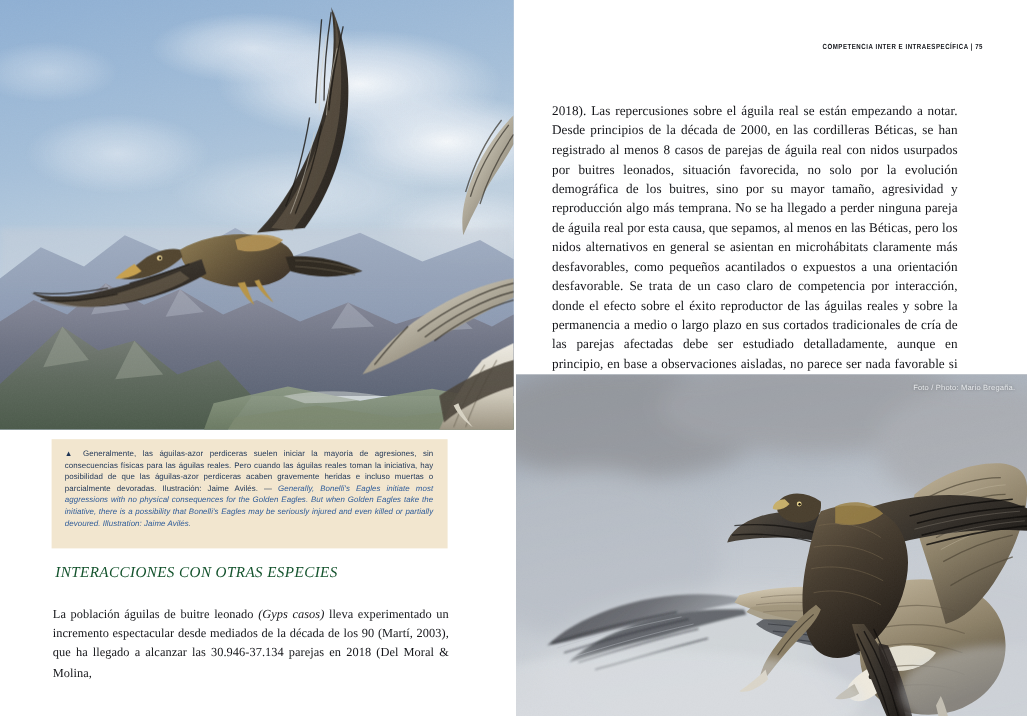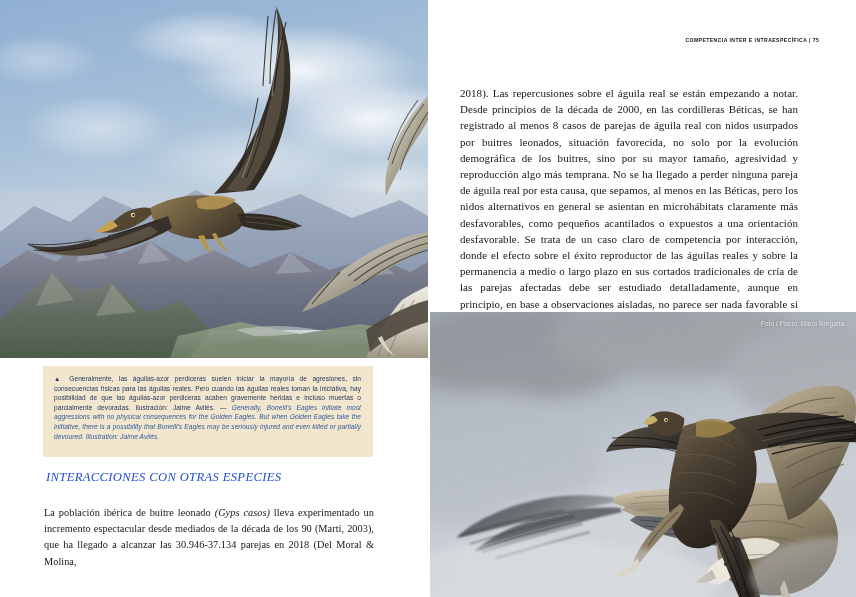--- a/index.html
+++ b/index.html
@@ -56,21 +56,21 @@
   
   .section-heading {
     position: absolute;
     left: 46px;
     top: 470px;
     width: 330px;
     font-family: "Liberation Serif", serif;
     font-style: italic;
     font-size: 12.6px;
     letter-spacing: 0.35px;
-    color: #1d4ed8;
+    color: #14532d;
     white-space: nowrap;
   }
 
   
   .left-body {
     position: absolute;
     left: 44px;
     top: 505px;
     width: 330px;
     font-family: "Liberation Serif", serif;
@@ -331,21 +331,21 @@
   </svg>
 </div>
 
 <div class="caption-box">
   <p class="caption-text"><span class="tri">▲</span> <span>Generalmente, las águilas-azor perdiceras suelen iniciar la mayoría de agresiones, sin consecuencias físicas para las águilas reales. Pero cuando las águilas reales toman la iniciativa, hay posibilidad de que las águilas-azor perdiceras acaben gravemente heridas e incluso muertas o parcialmente devoradas. Ilustración: Jaime Avilés.</span><span> — </span><span class="en">Generally, Bonelli's Eagles initiate most aggressions with no physical consequences for the Golden Eagles. But when Golden Eagles take the initiative, there is a possibility that Bonelli's Eagles may be seriously injured and even killed or partially devoured. Illustration: Jaime Avilés.</span></p>
 </div>
 
 <div class="section-heading">INTERACCIONES CON OTRAS ESPECIES</div>
 
 <div class="left-body">
-  <p><span>La población ibérica de buitre leonado </span><span class="sci">(Gyps casos)</span><span> lleva experimentado un incremento espectacular desde mediados de la década de los 90 (Martí, 2003), que ha llegado a alcanzar las 30.946-37.134 parejas en 2018 (Del Moral &amp; Molina,</span></p>
+  <p><span>La población águilas de buitre leonado </span><span class="sci">(Gyps casos)</span><span> lleva experimentado un incremento espectacular desde mediados de la década de los 90 (Martí, 2003), que ha llegado a alcanzar las 30.946-37.134 parejas en 2018 (Del Moral &amp; Molina,</span></p>
 </div>
 
 <div class="page-header">COMPETENCIA INTER E INTRAESPECÍFICA | 75</div>
 
 <div class="right-body">
   <p>2018). Las repercusiones sobre el águila real se están empezando a notar. Desde principios de la década de 2000, en las cordilleras Béticas, se han registrado al menos 8 casos de parejas de águila real con nidos usurpados por buitres leonados, situación favorecida, no solo por la evolución demográfica de los buitres, sino por su mayor tamaño, agresividad y reproducción algo más temprana. No se ha llegado a perder ninguna pareja de águila real por esta causa, que sepamos, al menos en las Béticas, pero los nidos alternativos en general se asientan en microhábitats claramente más desfavorables, como pequeños acantilados o expuestos a una orientación desfavorable. Se trata de un caso claro de competencia por interacción, donde el efecto sobre el éxito reproductor de las águilas reales y sobre la permanencia a medio o largo plazo en sus cortados tradicionales de cría de las parejas afectadas debe ser estudiado detalladamente, aunque en principio, en base a observaciones aisladas, no parece ser nada favorable si las poblaciones de buitre leonado siguen aumentando a nivel local.</p>
 </div>
 
 <div class="photo">
   <svg class="photo-svg" viewBox="0 0 426 285" preserveAspectRatio="xMidYMid slice">

